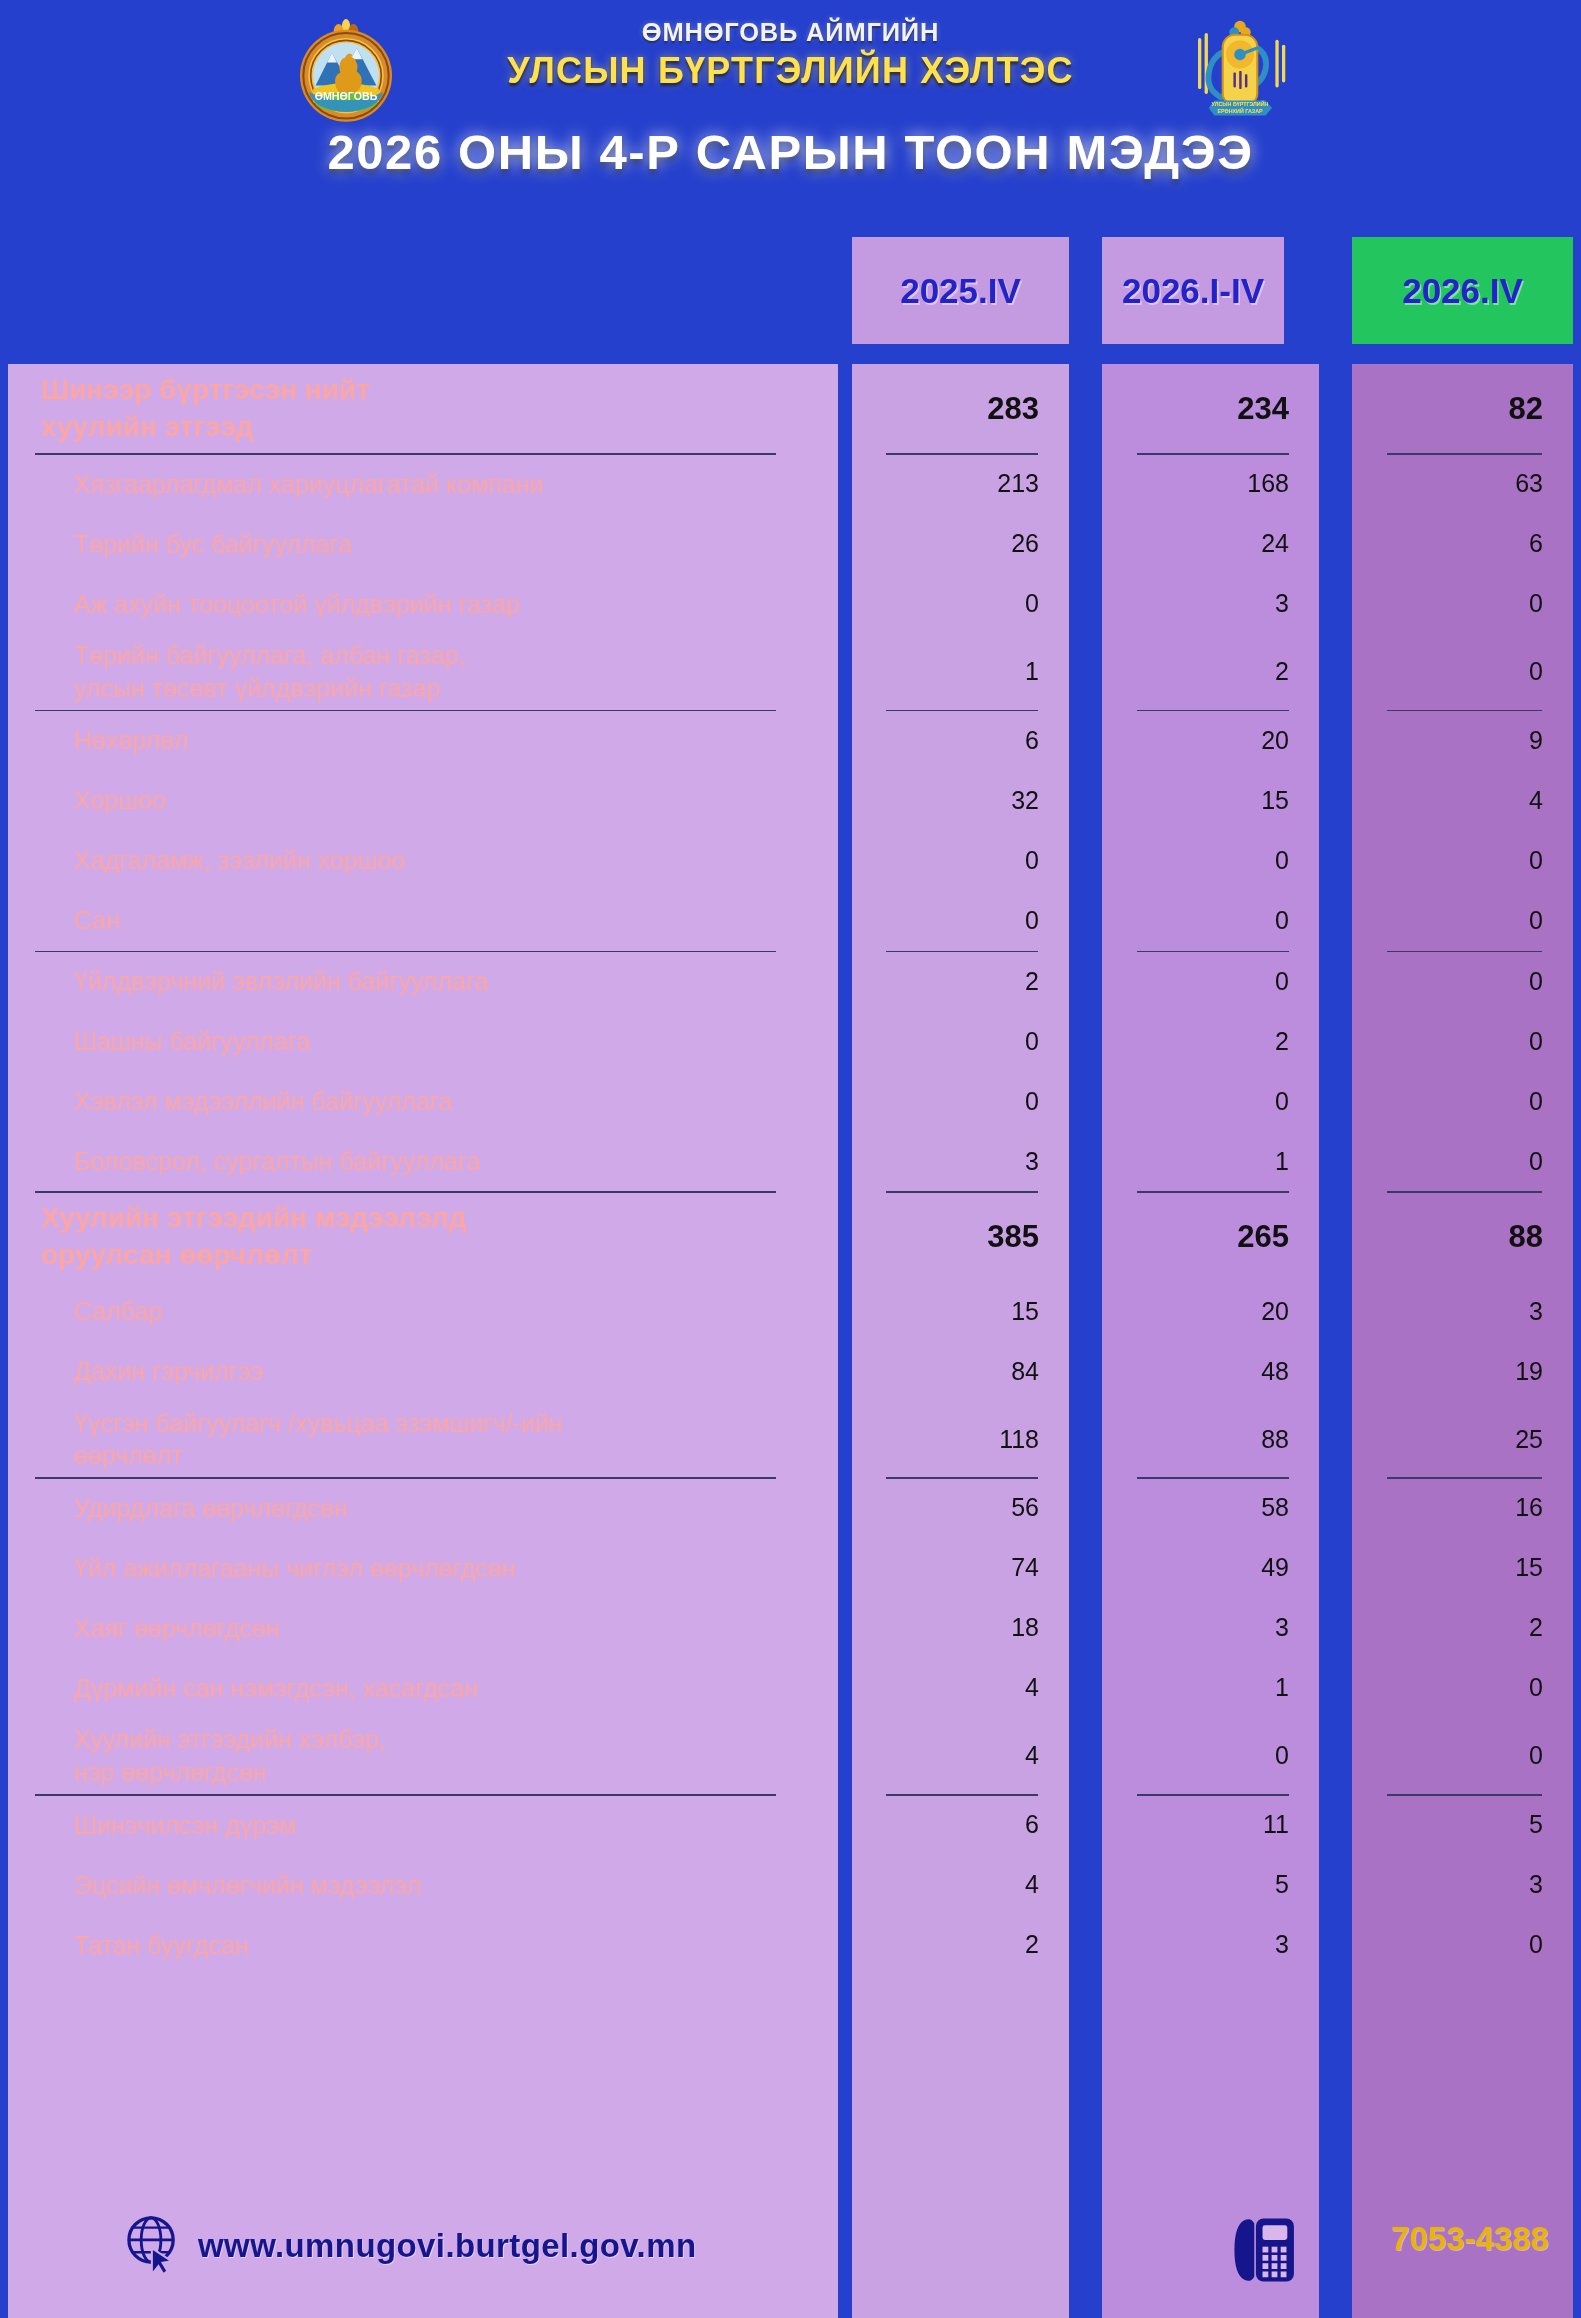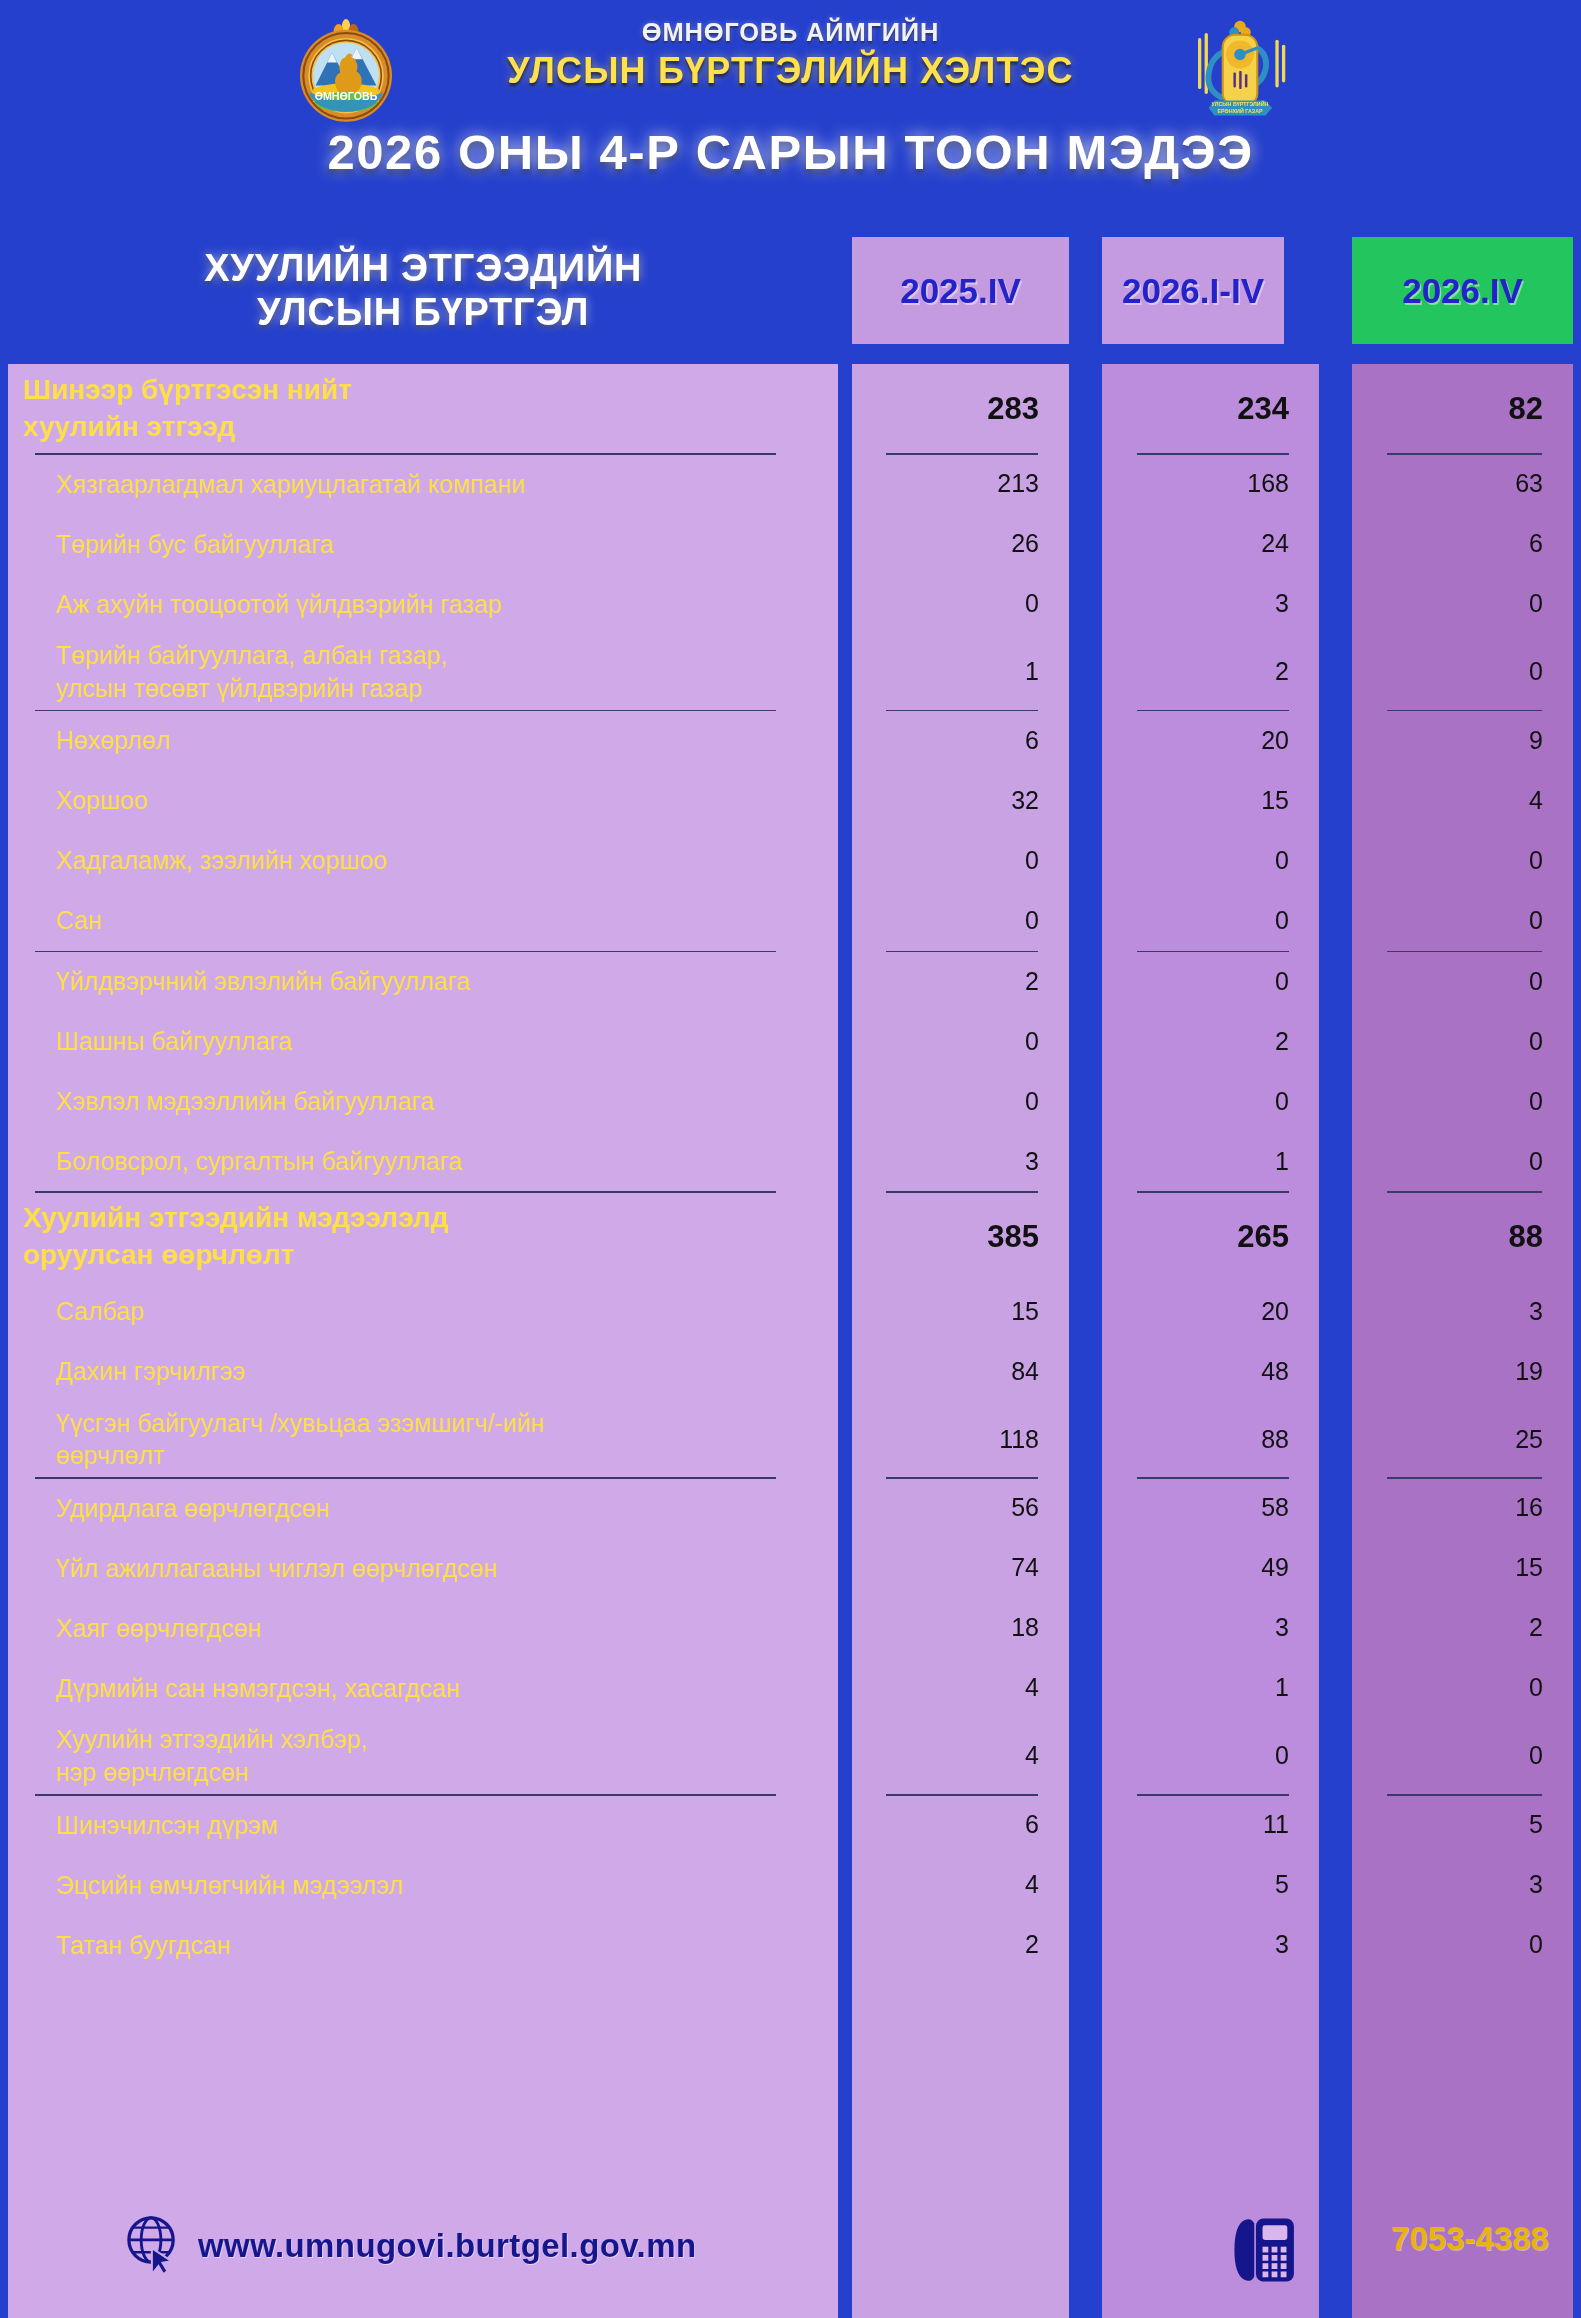--- a/index.html
+++ b/index.html
@@ -56,22 +56,22 @@
   .body-panel { position:absolute; top:142px; height:1955px; }
   .bp-label { left:8.2px;   width:830px; background:#d0a9e8; }
   .bp-c0    { left:852px; width:217px;  background:#c9a2e4; }
   .bp-c1    { left:1102px; width:217px;  background:#bb8ddc; }
   .bp-c2    { left:1352px; width:221px;  background:#a972c4; }
 
   
   .rows { position:absolute; left:0; top:142px; width:1581px; }
   .row { position:relative; width:1581px; }
   .row .lab {
-    position:absolute; left:0; width:830px; height:100%;
-    display:flex; align-items:center; color:#fde047;
+    position:absolute; left:18px; width:830px; height:100%;
+    display:flex; align-items:center; color:#fca5a5;
   }
   .row .lab span { display:block; line-height:1.3; }
   .row .val {
     position:absolute; height:100%; display:flex; align-items:center;
     justify-content:flex-end; color:#111; padding-right:30px;
   }
   .row .v0 { left:852px; width:217px; }
   .row .v1 { left:1102px; width:217px; }
   .row .v2 { left:1352px; width:221px; }
 
@@ -176,24 +176,20 @@
     <div class="main-title">2026 ОНЫ 4-Р САРЫН ТООН МЭДЭЭ</div>
   </div>
 
   <div class="band">
 
     <div class="body-panel bp-label"></div>
     <div class="body-panel bp-c0"></div>
     <div class="body-panel bp-c1"></div>
     <div class="body-panel bp-c2"></div>
 
-    <div class="hdr-title">
-      <div>ХУУЛИЙН ЭТГЭЭДИЙН</div>
-      <div>УЛСЫН БҮРТГЭЛ</div>
-    </div>
     <div class="hdr-cell hdr-c0">2025.IV</div>
     <div class="hdr-cell hdr-c1">2026.I-IV</div>
     <div class="hdr-cell hdr-c2">2026.IV</div>
 
     <div class="rows" id="rows-host">
         <div class="row section" style="height: 89px;">
           <div class="lab">
             <div>
               <span>Шинээр бүртгэсэн нийт</span>
               <span>хуулийн этгээд</span>

